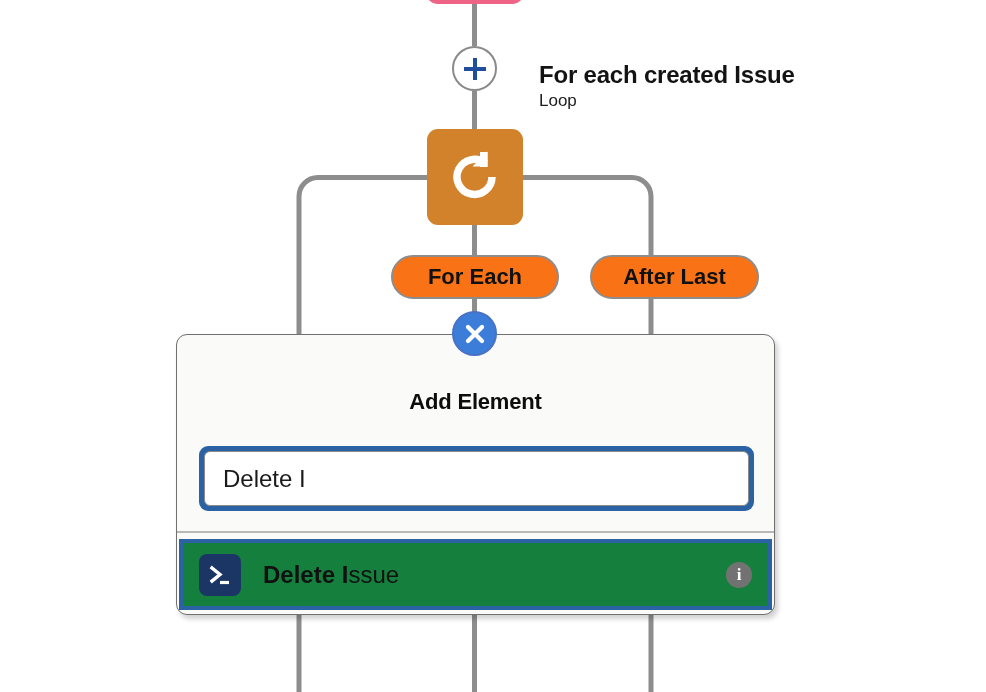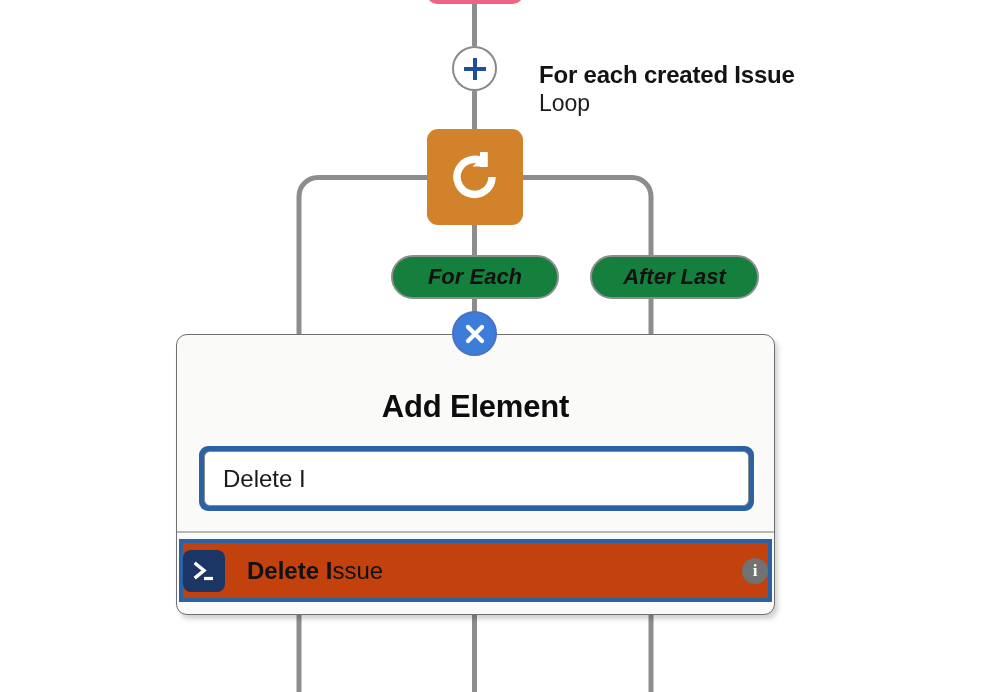--- a/index.html
+++ b/index.html
@@ -70,43 +70,42 @@
     line-height: 1.12;
     white-space: nowrap;
   }
   .node-caption .cap-title {
     font-size: 24px;
     font-weight: bold;
     color: #131313;
     letter-spacing: -0.2px;
   }
   .node-caption .cap-sub {
-    font-size: 23px;
+    font-size: 17px;
     font-weight: normal;
     color: #1c1c1c;
     margin-top: 2px;
   }
 
   
   .pill {
     position: absolute;
     height: 44px;
     border: 2.2px solid #8d8d8d;
     border-radius: 22px;
-    background: #15803d;
+    background: #f97316;
     display: flex;
     align-items: center;
     justify-content: center;
     padding: 0 22px;
     font-size: 22px;
     font-weight: bold;
     color: #111111;
     white-space: nowrap;
     cursor: pointer;
-    font-style: italic;
   }
   #pill-for-each { left: 391px; top: 255px; width: 168px; }
   #pill-after-last { left: 590px; top: 255px; width: 169px; }
 
   
   .close-btn {
     position: absolute;
     left: 452px; top: 311px;
     width: 45px; height: 45px;
     border-radius: 50%;
@@ -126,21 +125,21 @@
     left: 176px; top: 334px;
     width: 599px; height: 281px;
     background: #fafaf8;
     border: 1.6px solid #707070;
     border-radius: 11px;
     box-shadow: 3px 4px 5px rgba(0,0,0,0.18);
     z-index: 20;
   }
   .dialog-title {
     text-align: center;
-    font-size: 31px;
+    font-size: 22px;
     font-weight: bold;
     color: #0d0d0d;
     margin-top: 54px;
     letter-spacing: -0.2px;
   }
 
   
   .search-wrap {
     position: absolute;
     left: 22px; top: 111px;
@@ -167,26 +166,26 @@
     left: 0; top: 196px;
     width: 100%;
     height: 1.6px;
     background: #b8b8b8;
   }
 
   
   .result-row {
     position: absolute;
     left: 2px; top: 204px;
-    width: 593px; height: 63px;
+    width: 593px; height: 71px;
     border: 4px solid #2a62a3;
-    background: #c2410c;
-    display: flex;
-    align-items: center;
-    padding: 0 0;
+    background: #15803d;
+    display: flex;
+    align-items: center;
+    padding: 0 16px;
     cursor: pointer;
   }
   .result-icon {
     width: 42px; height: 42px;
     border-radius: 8px;
     background: #1b3665;
     display: flex;
     align-items: center;
     justify-content: center;
     flex: 0 0 auto;

